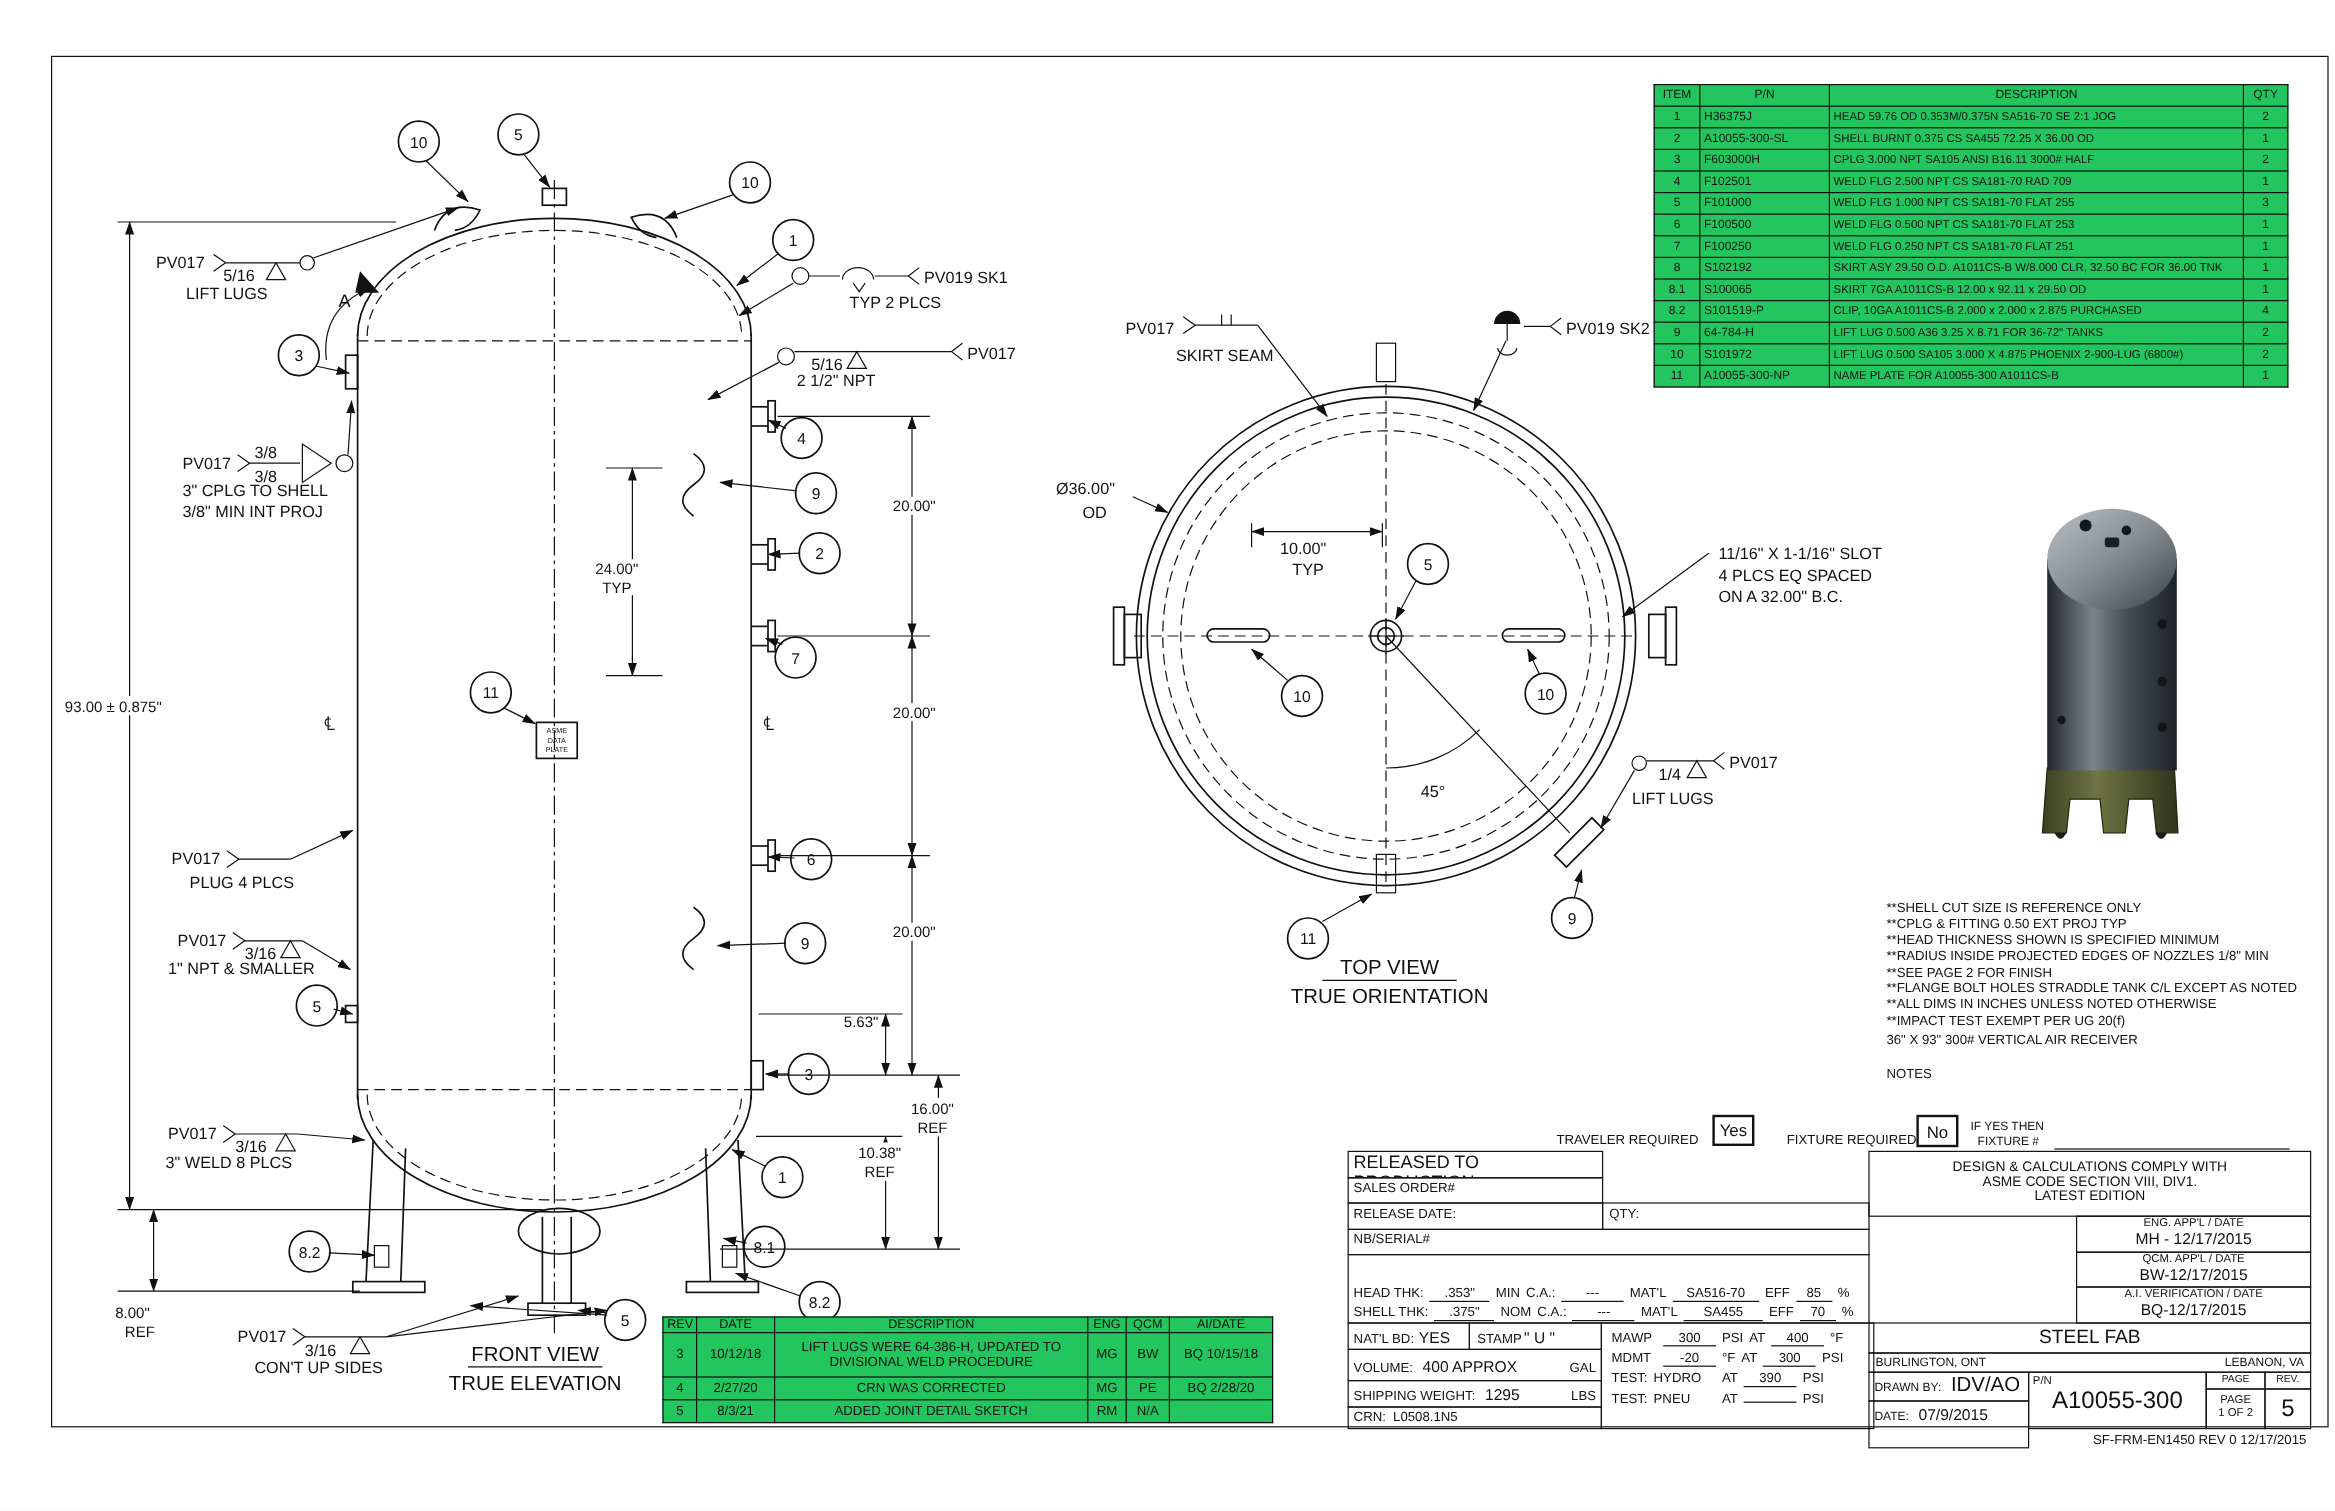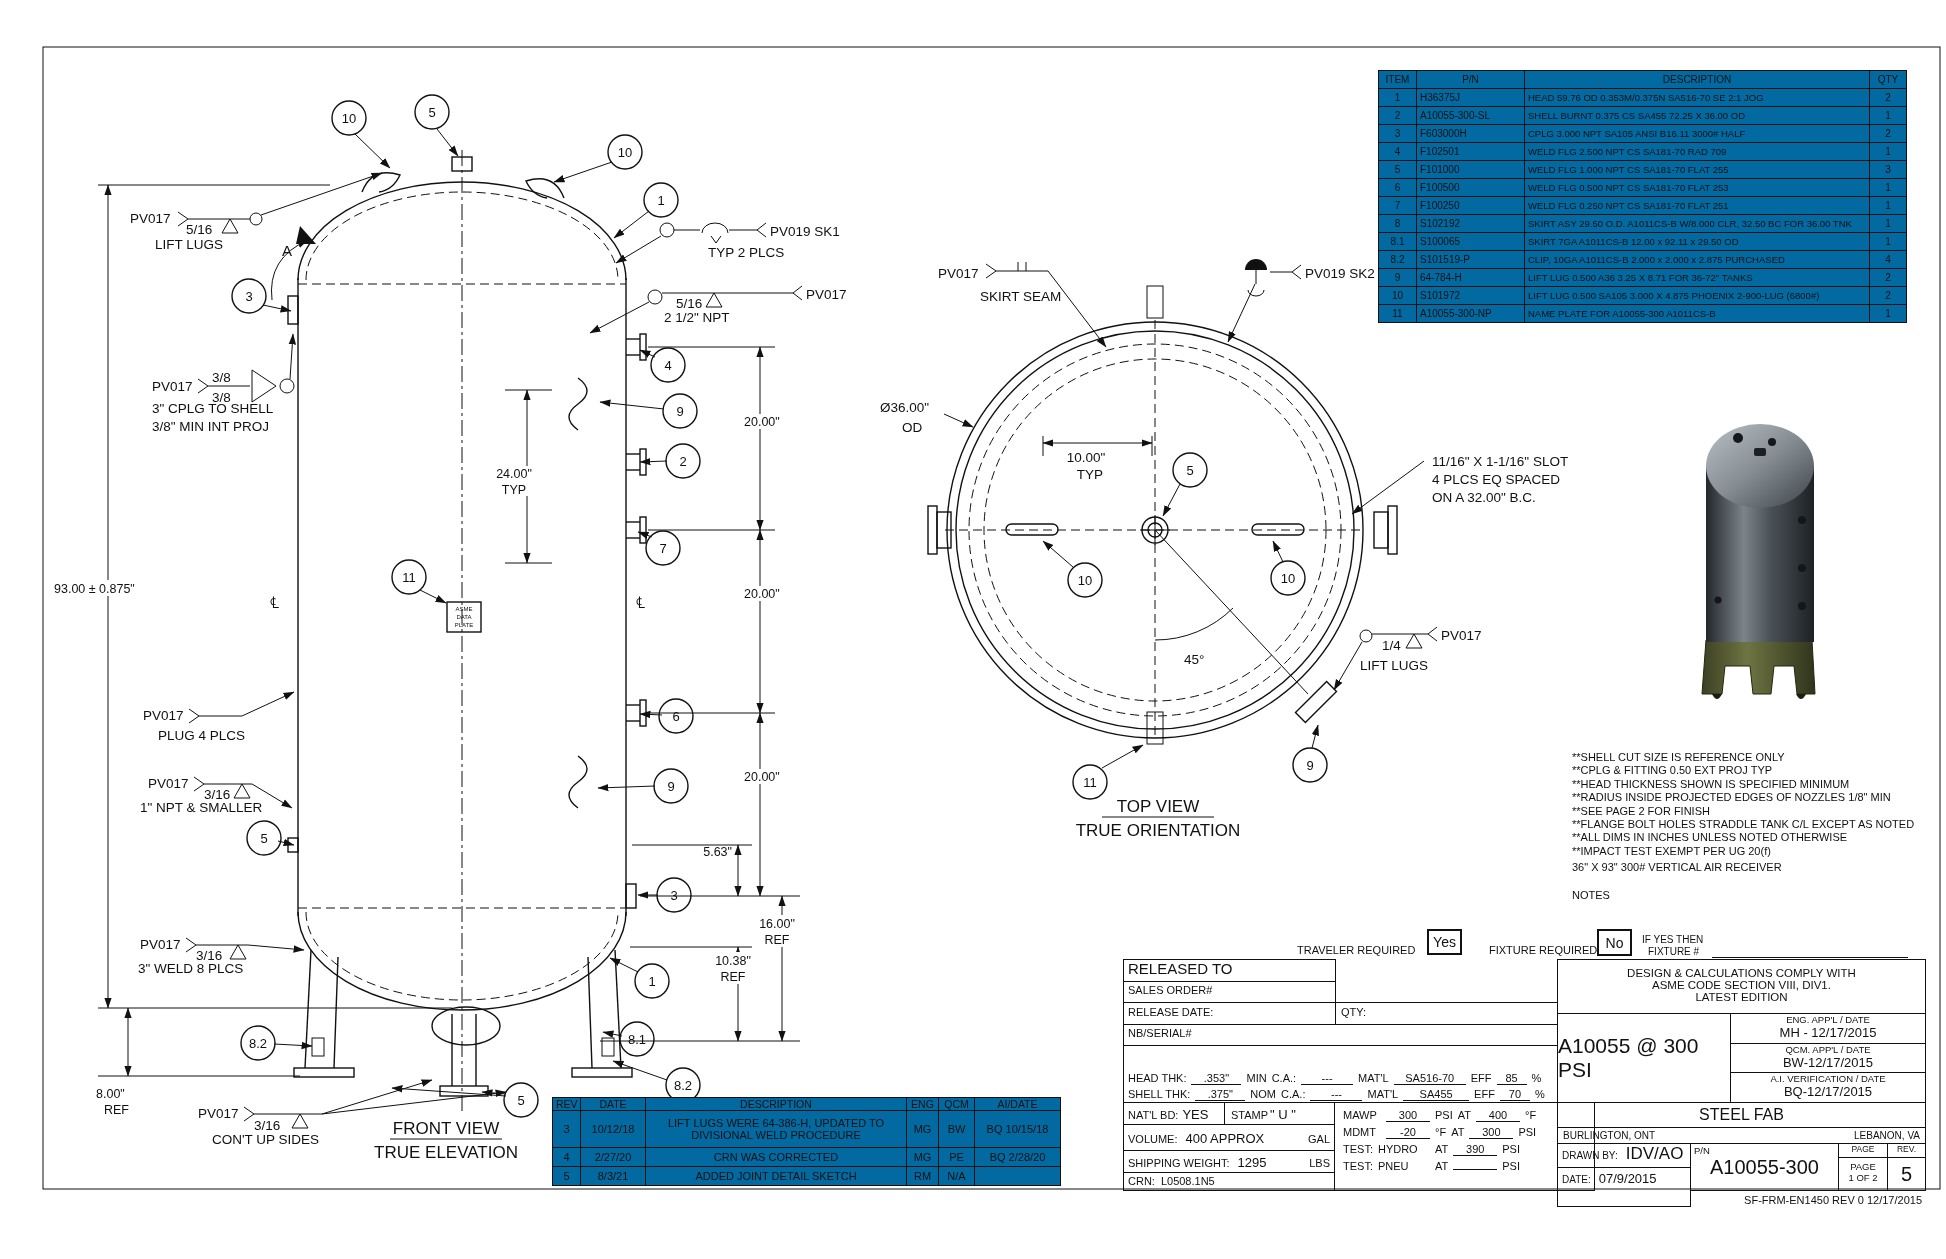--- a/index.html
+++ b/index.html
@@ -4,21 +4,21 @@
 <style>
   html,body{margin:0;padding:0;background:#e8e8e8}
   .canvas{position:relative;width:1946px;height:1259px;background:#fff;overflow:hidden;
           font-family:"Liberation Sans",sans-serif;color:#111}
   .abs{position:absolute}
   svg text{font-family:"Liberation Sans",sans-serif;fill:#111}
   .ln{stroke:#111;fill:none;stroke-width:1.4}
   .thin{stroke:#111;fill:none;stroke-width:1}
   .dsh{stroke-dasharray:9 5}
   .dd{stroke-dasharray:16 4 3 4}
-  table.grid{border-collapse:collapse;table-layout:fixed;background:#0369a1}
+  table.grid{border-collapse:collapse;table-layout:fixed;background:#22c55e}
   table.grid th,table.grid td{border:1px solid #111;overflow:hidden;white-space:nowrap;font-weight:normal;padding:0 3px}
   .parts{font-size:10px}
   .parts th{text-align:center;height:17px}
   .parts td{height:17px}
   .c{text-align:center}.l{text-align:left}.r{text-align:right}
   .revtbl{font-size:11px}
   .revtbl th{height:12px;font-size:10.5px}
   .revtbl td{text-align:center}
   .notes{font-size:11px;line-height:13.4px;white-space:nowrap}
   .tb{position:absolute;border:1px solid #111;box-sizing:border-box;overflow:hidden}
@@ -633,21 +633,21 @@
   </div>
   <div class="tb flex" style="left:0;top:191px;width:212px;height:23px;font-size:11px;padding:4px 4px 0 4px;gap:8px">
     <span>SHIPPING WEIGHT:</span>
     <span style="font-size:13px;flex:1">1295</span>
     <span class="r">LBS</span>
   </div>
   <div class="tb flex" style="left:0;top:213px;width:212px;height:19px;font-size:11px;padding:2px 4px 0 4px;gap:6px">
     <span>CRN:</span>
     <span>L0508.1N5</span>
   </div>
-  <div class="tb" style="left:211px;top:143px;width:261px;height:89px;font-size:11px;padding:6px 6px 0 8px">
+  <div class="tb" style="left:211px;top:143px;width:228px;height:89px;font-size:11px;padding:6px 6px 0 8px">
     <div class="flex" style="gap:5px;margin-bottom:4px">
       <span style="width:38px">MAWP</span>
       <span class="uv" style="width:44px">300</span>
       <span>PSI</span>
       <span>AT</span>
       <span class="uv" style="width:44px">400</span>
       <span>°F</span>
     </div>
     <div class="flex" style="gap:5px;margin-bottom:4px">
       <span style="width:38px">MDMT</span>
@@ -671,21 +671,20 @@
       <span class="uv" style="width:44px"></span>
       <span>PSI</span>
     </div>
   </div>
 
   <div class="tb" style="left:434px;top:0;width:369px;height:55px;font-size:11.5px;text-align:center;padding-top:7px">
     <div>DESIGN &amp; CALCULATIONS COMPLY WITH</div>
     <div>ASME CODE SECTION VIII, DIV1.</div>
     <div>LATEST EDITION</div>
   </div>
-  <div class="tb" style="left:434px;top:54px;width:174px;height:90px;font-size:21px;display:flex;align-items:center;justify-content:center">A10055 @ 300 PSI</div>
   <div class="tb" style="left:607px;top:54px;width:196px;height:31px;text-align:center">
     <div class="lbl">ENG. APP'L / DATE</div>
     <div style="font-size:13px">MH - 12/17/2015</div>
   </div>
   <div class="tb" style="left:607px;top:84px;width:196px;height:30px;text-align:center">
     <div class="lbl">QCM. APP'L / DATE</div>
     <div style="font-size:13px">BW-12/17/2015</div>
   </div>
   <div class="tb" style="left:607px;top:113px;width:196px;height:31px;text-align:center">
     <div class="lbl">A.I. VERIFICATION / DATE</div>

